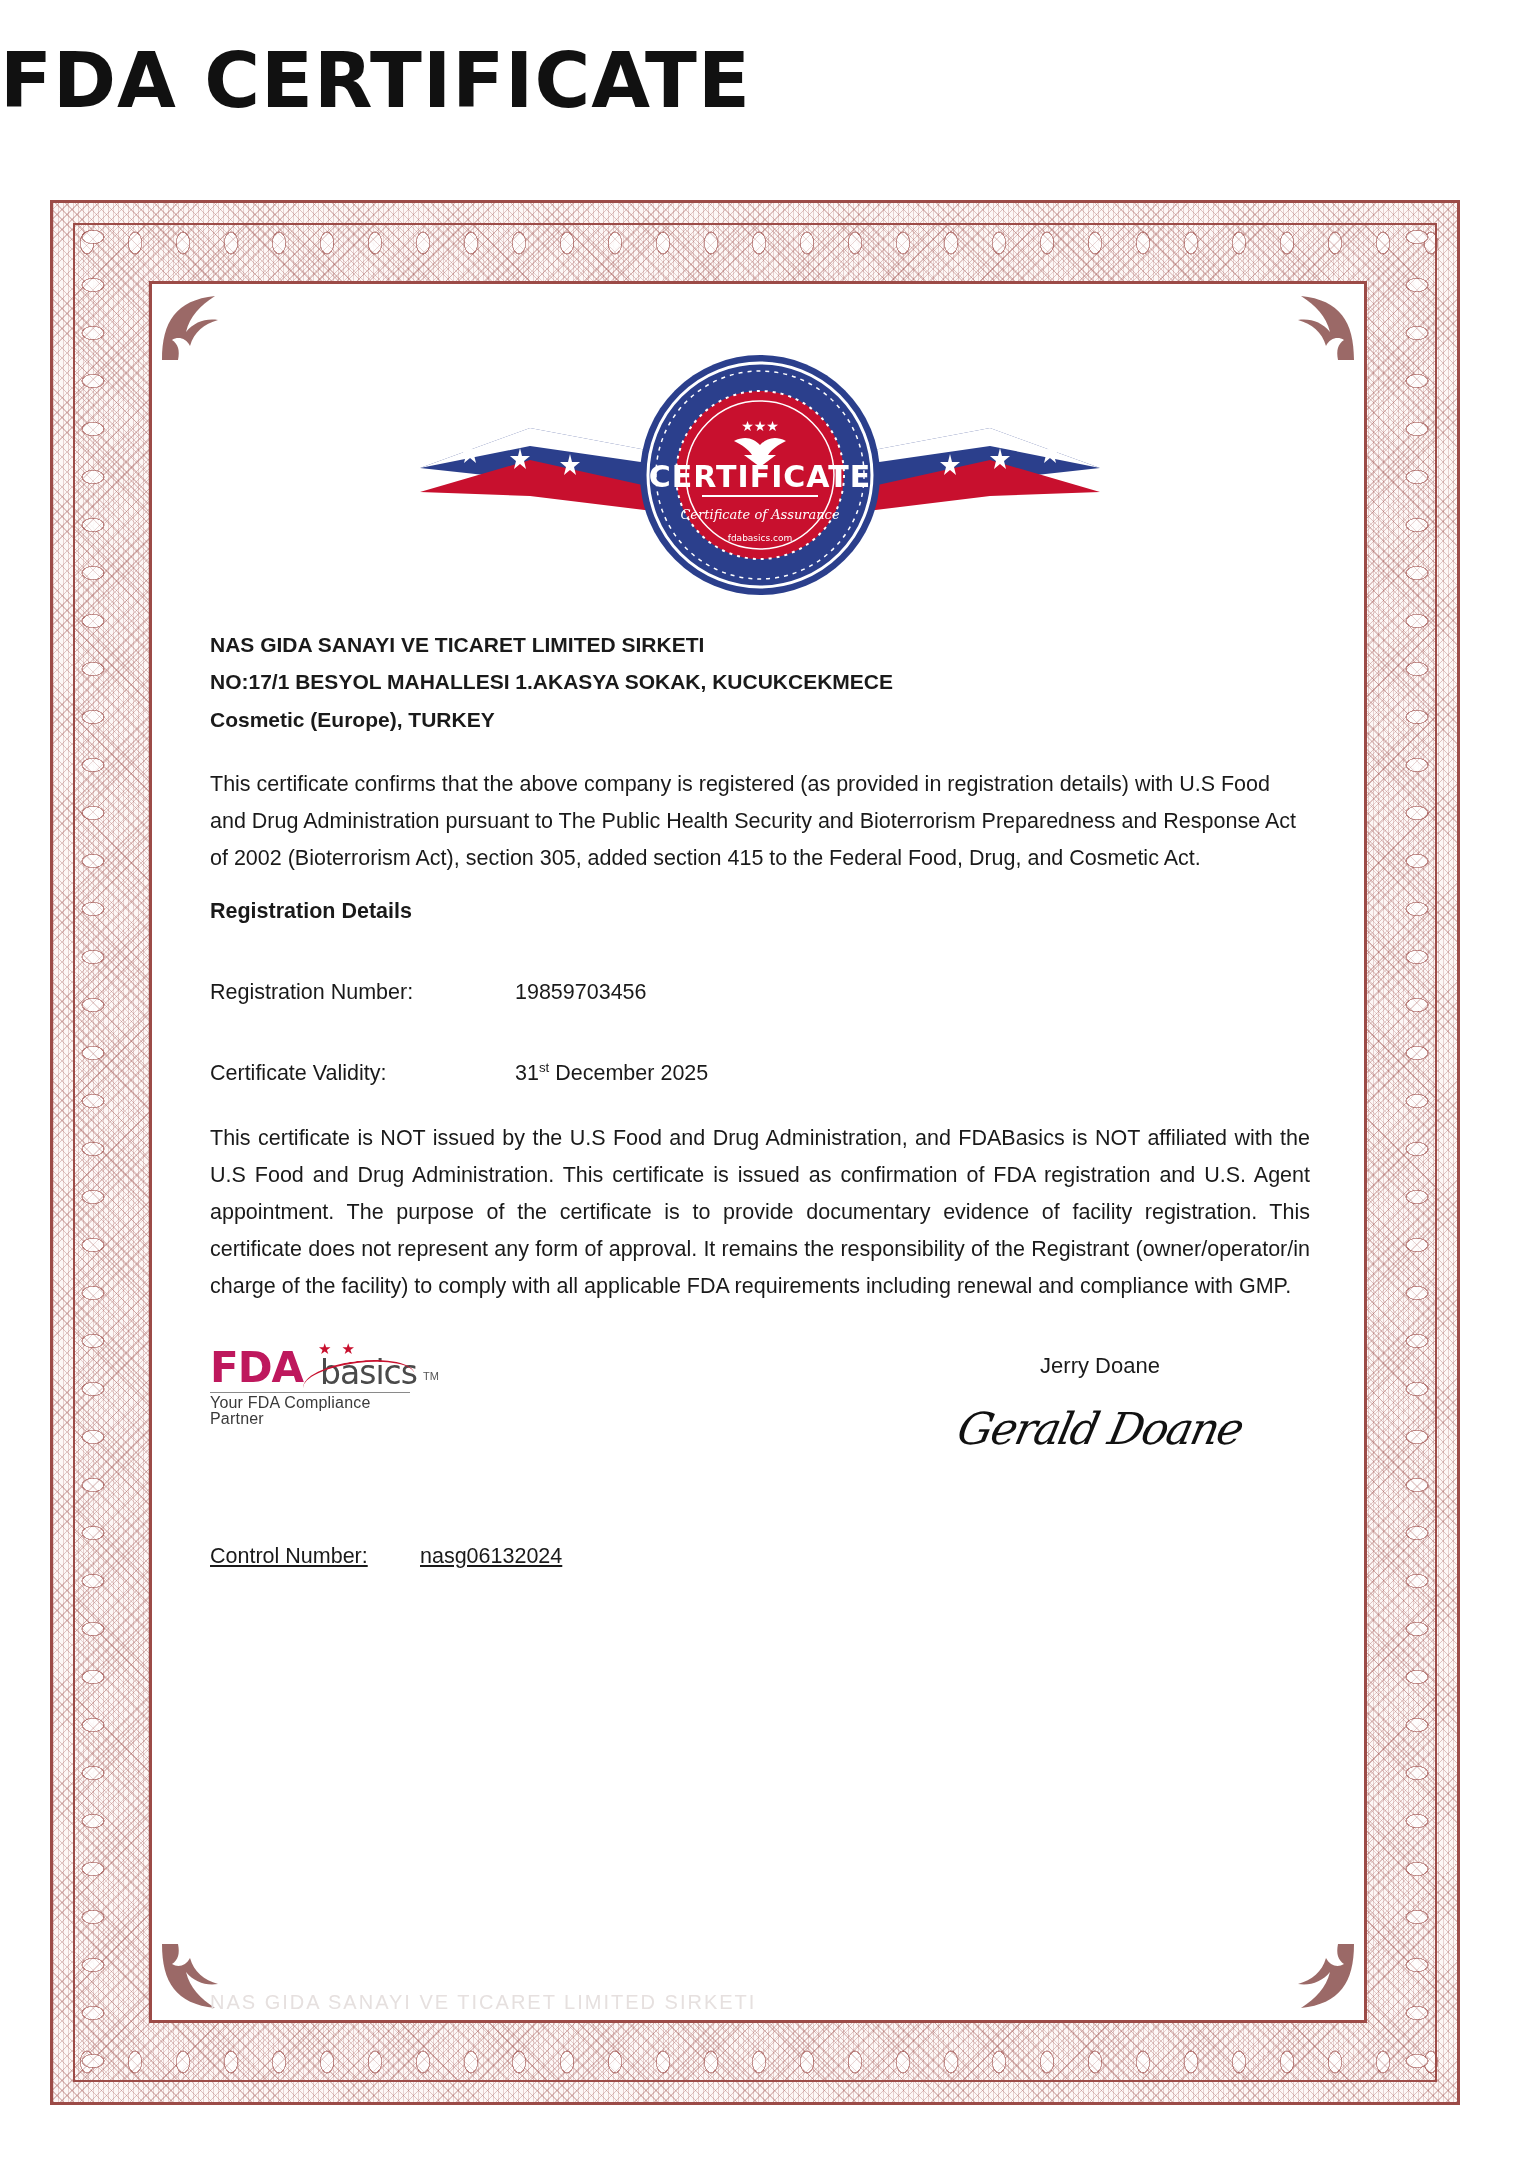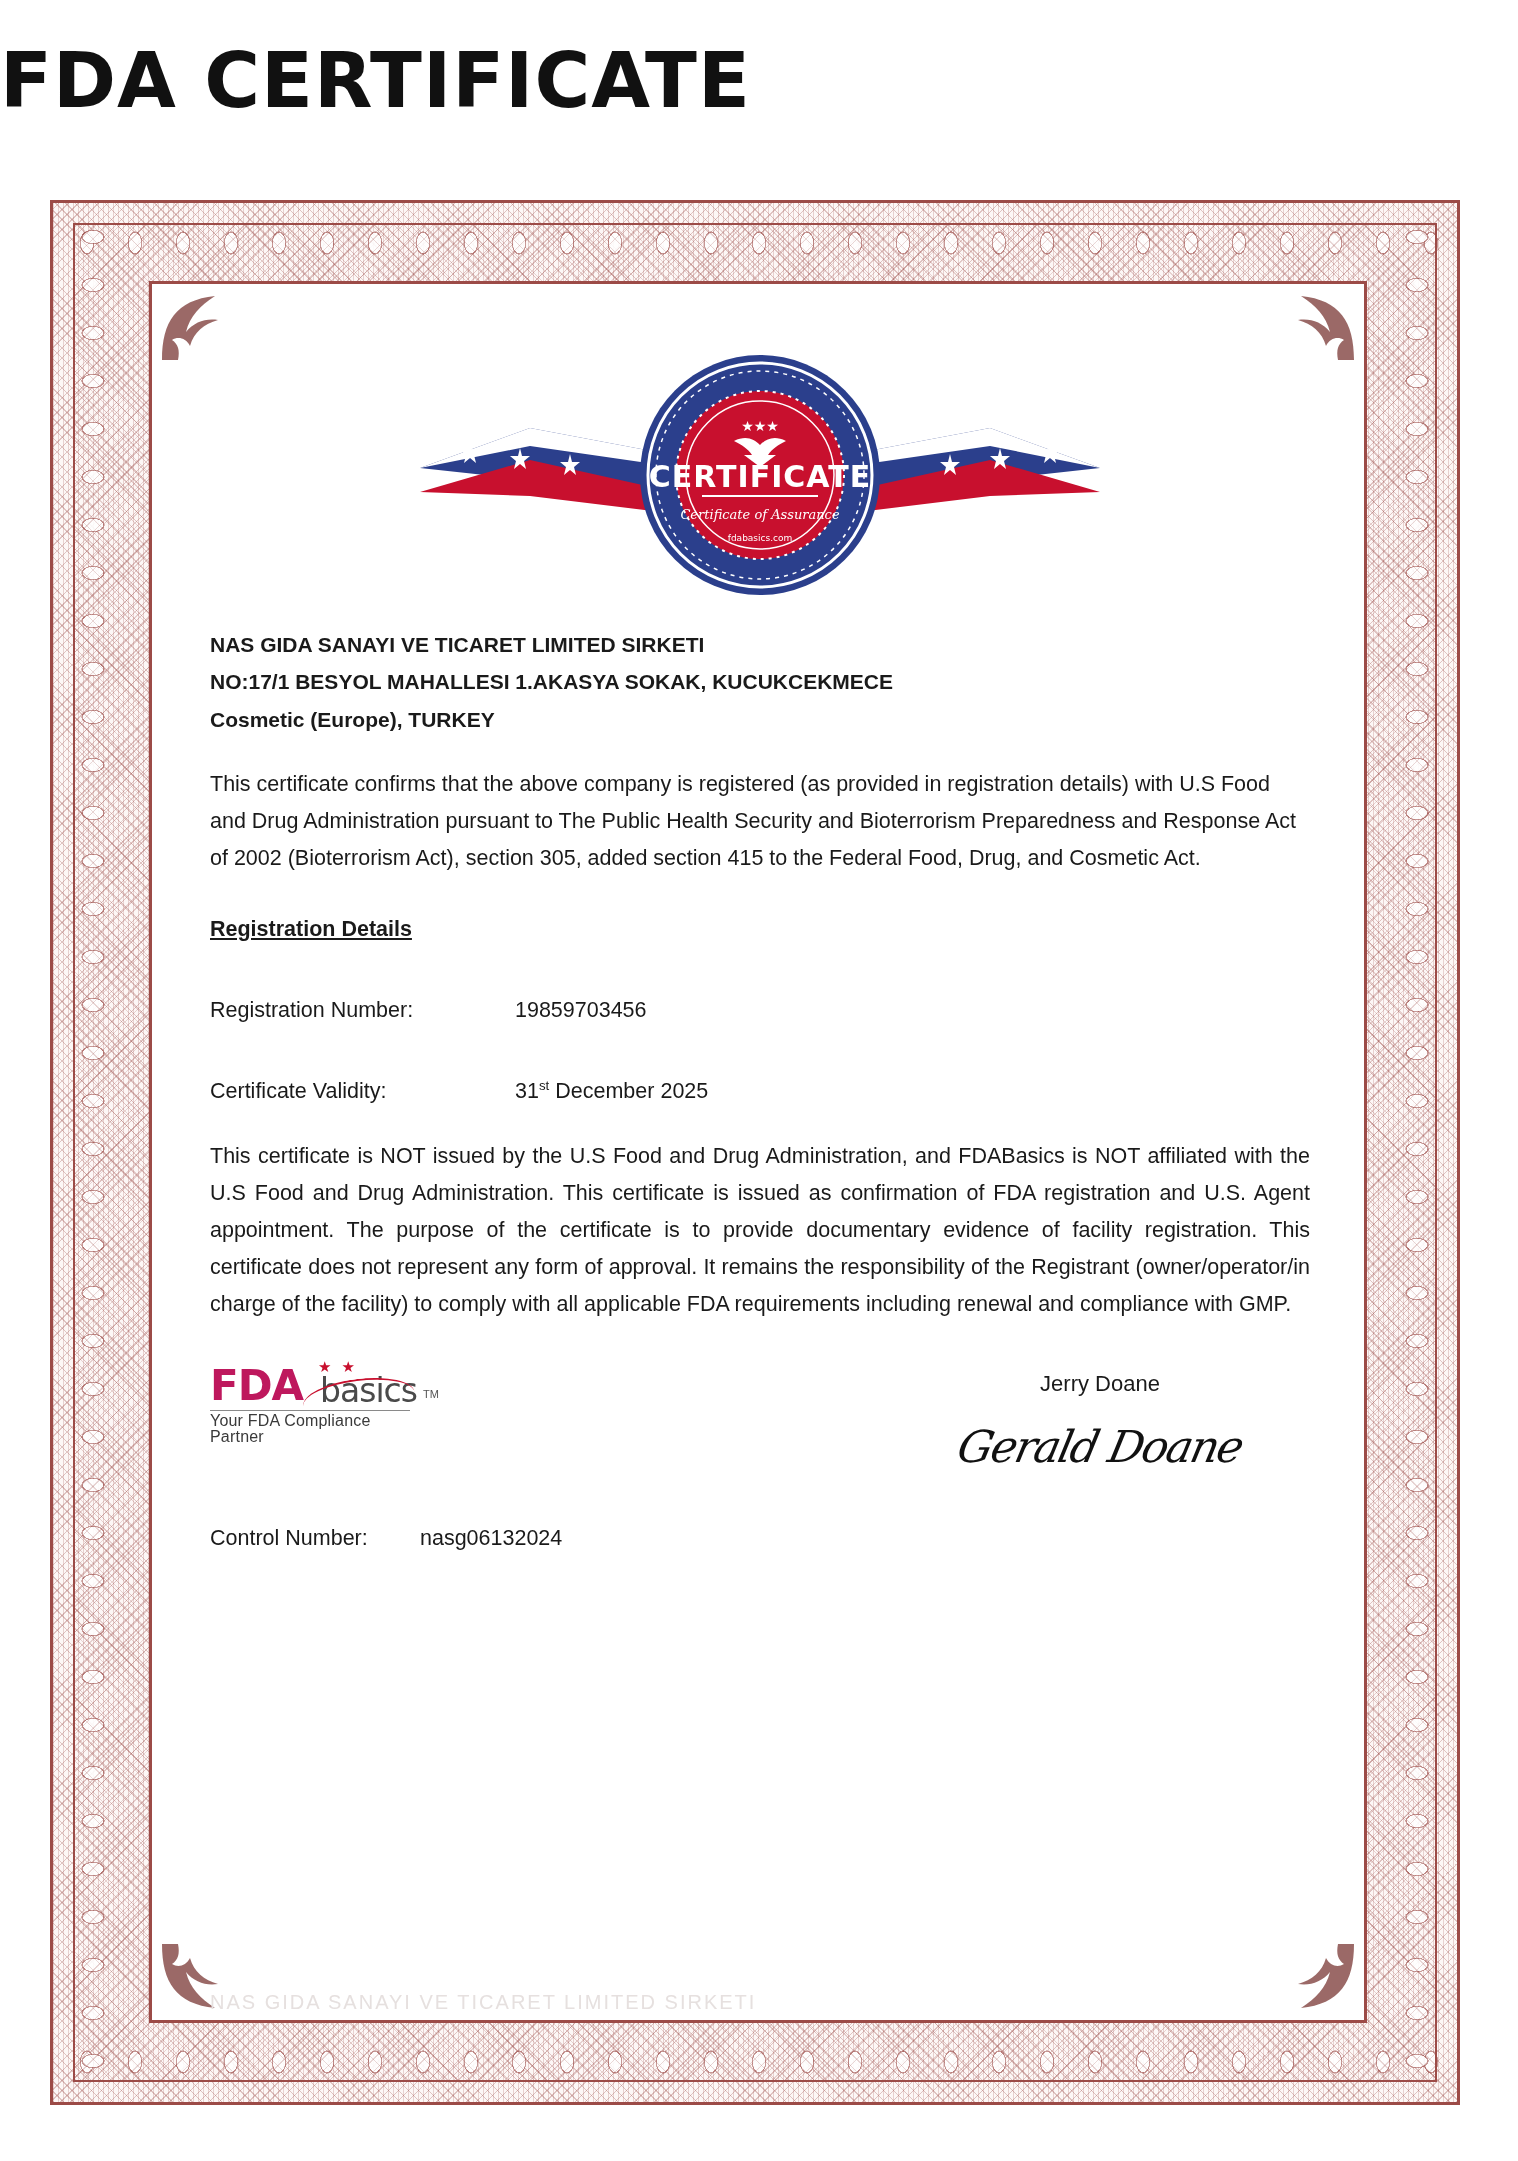--- a/index.html
+++ b/index.html
@@ -114,23 +114,22 @@
     display: flex;
     justify-content: center;
     margin-bottom: 26px;
   }
 
   .addr-block { font-weight: bold; font-size: 21px; line-height: 1.78; }
   .para { margin-top: 28px; text-align: left; }
   .para.justify { text-align: justify; }
 
   .section-head {
-    margin-top: 34px;
+    margin-top: 16px;
     font-weight: bold;
-    text-decoration: underline;
   }
   .kv {
     display: flex;
     align-items: baseline;
     margin-top: 44px;
   }
   .kv .k { width: 305px; flex: 0 0 305px; }
   .kv .v { }
   sup { font-size: 0.62em; vertical-align: super; }
 
@@ -209,23 +208,24 @@
     font-family: "DejaVu Serif", serif;
     font-style: italic;
     font-size: 44px;
     color: #111;
     transform: skewX(-12deg);
     letter-spacing: -2px;
     white-space: nowrap;
   }
 
   .control-row {
-    margin-top: 36px;
+    margin-top: 72px;
     display: flex;
     align-items: center;
+    text-decoration: underline;
   }
   .control-row .k { width: 210px; flex: 0 0 210px; }
 
   .faint-bottom {
     position: absolute;
     left: 58px;
     bottom: 6px;
     font-size: 20px;
     color: #e6e0df;
     letter-spacing: 2px;

